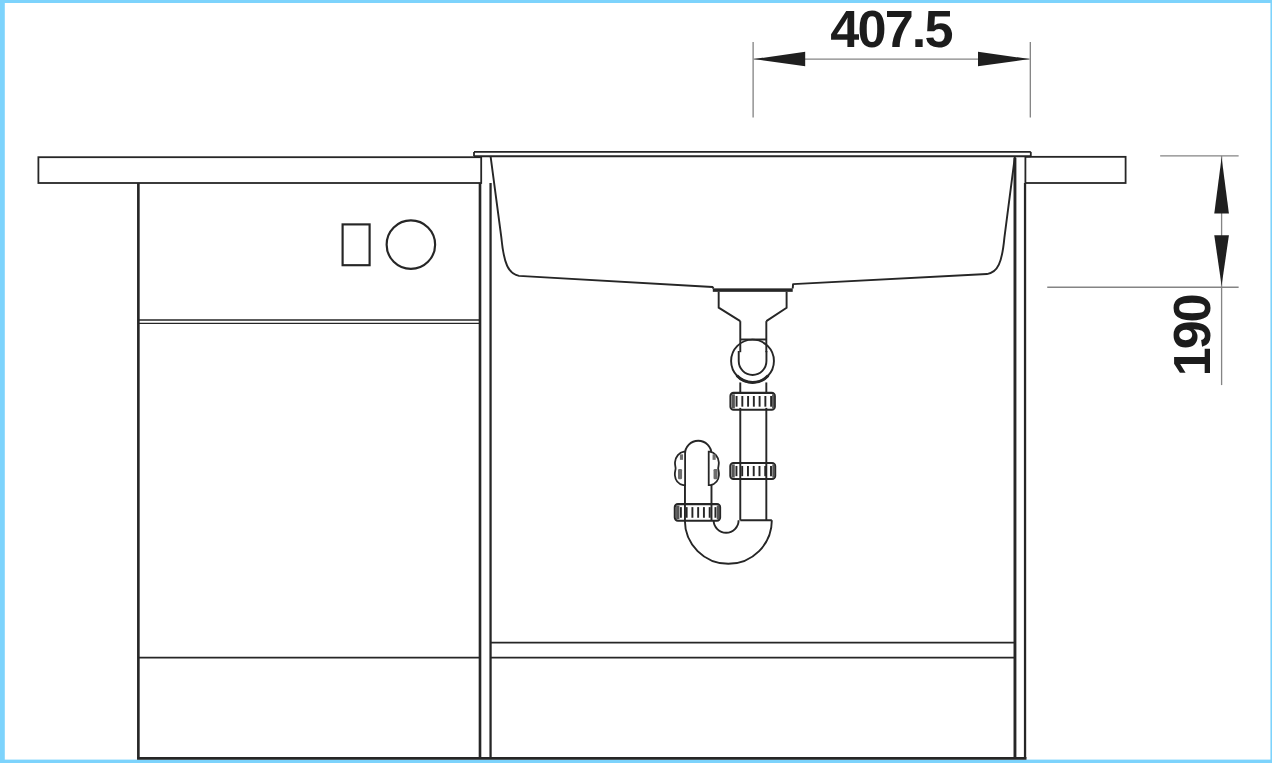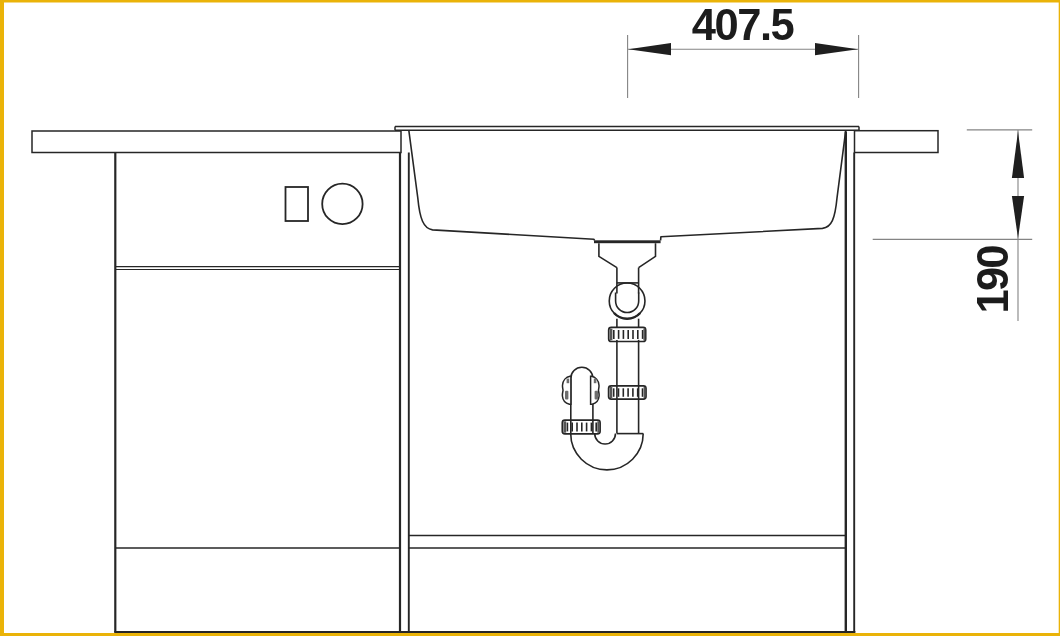--- a/index.html
+++ b/index.html
@@ -1,16 +1,16 @@
 <!DOCTYPE html>
 <html><head>
 <meta charset="utf-8">
 <style>
   html,body{margin:0;padding:0;background:#f4f4f4;}
-  .page{position:relative;width:1060px;height:636px;background:#eab308;overflow:hidden;}
+  .page{position:relative;width:1060px;height:636px;background:#7dd3fc;overflow:hidden;}
   svg{position:absolute;left:0;top:0;}
   text{font-family:"Liberation Sans",sans-serif;font-weight:bold;fill:#1c1c1c;}
 </style>
 </head>
 <body>
 <div class="page">
 <svg width="1060" height="636" viewBox="0 0 1060 636">
   <rect x="4" y="2.5" width="1054.7" height="630.5" fill="#ffffff"></rect>
 
   <g stroke="#848484" stroke-width="1.1" fill="none">

